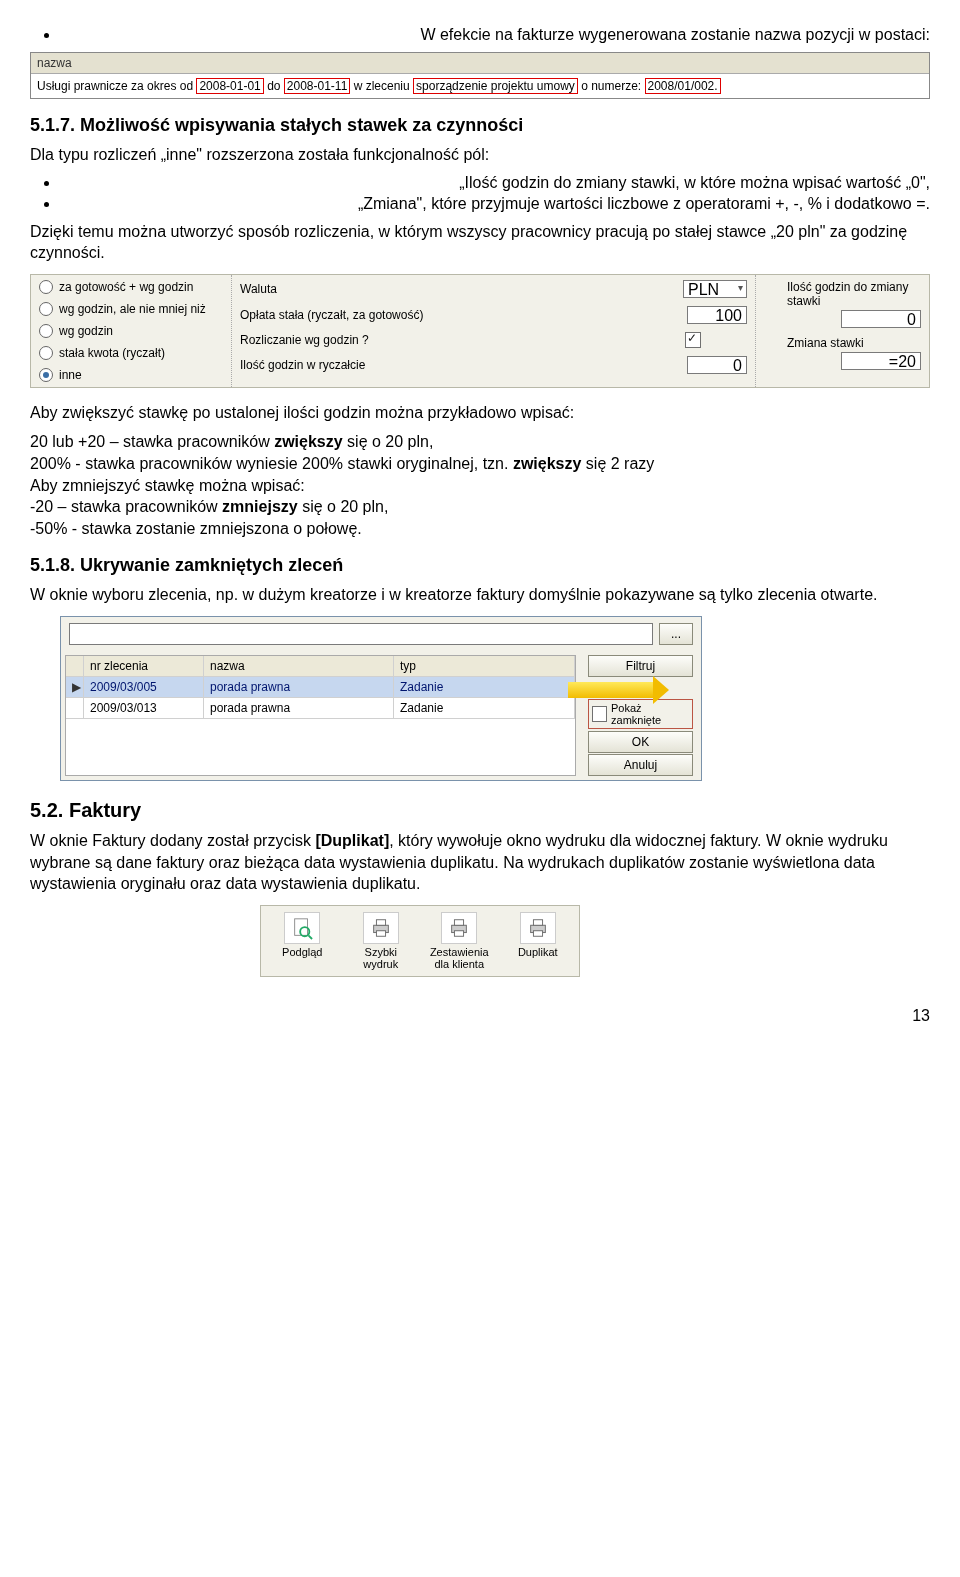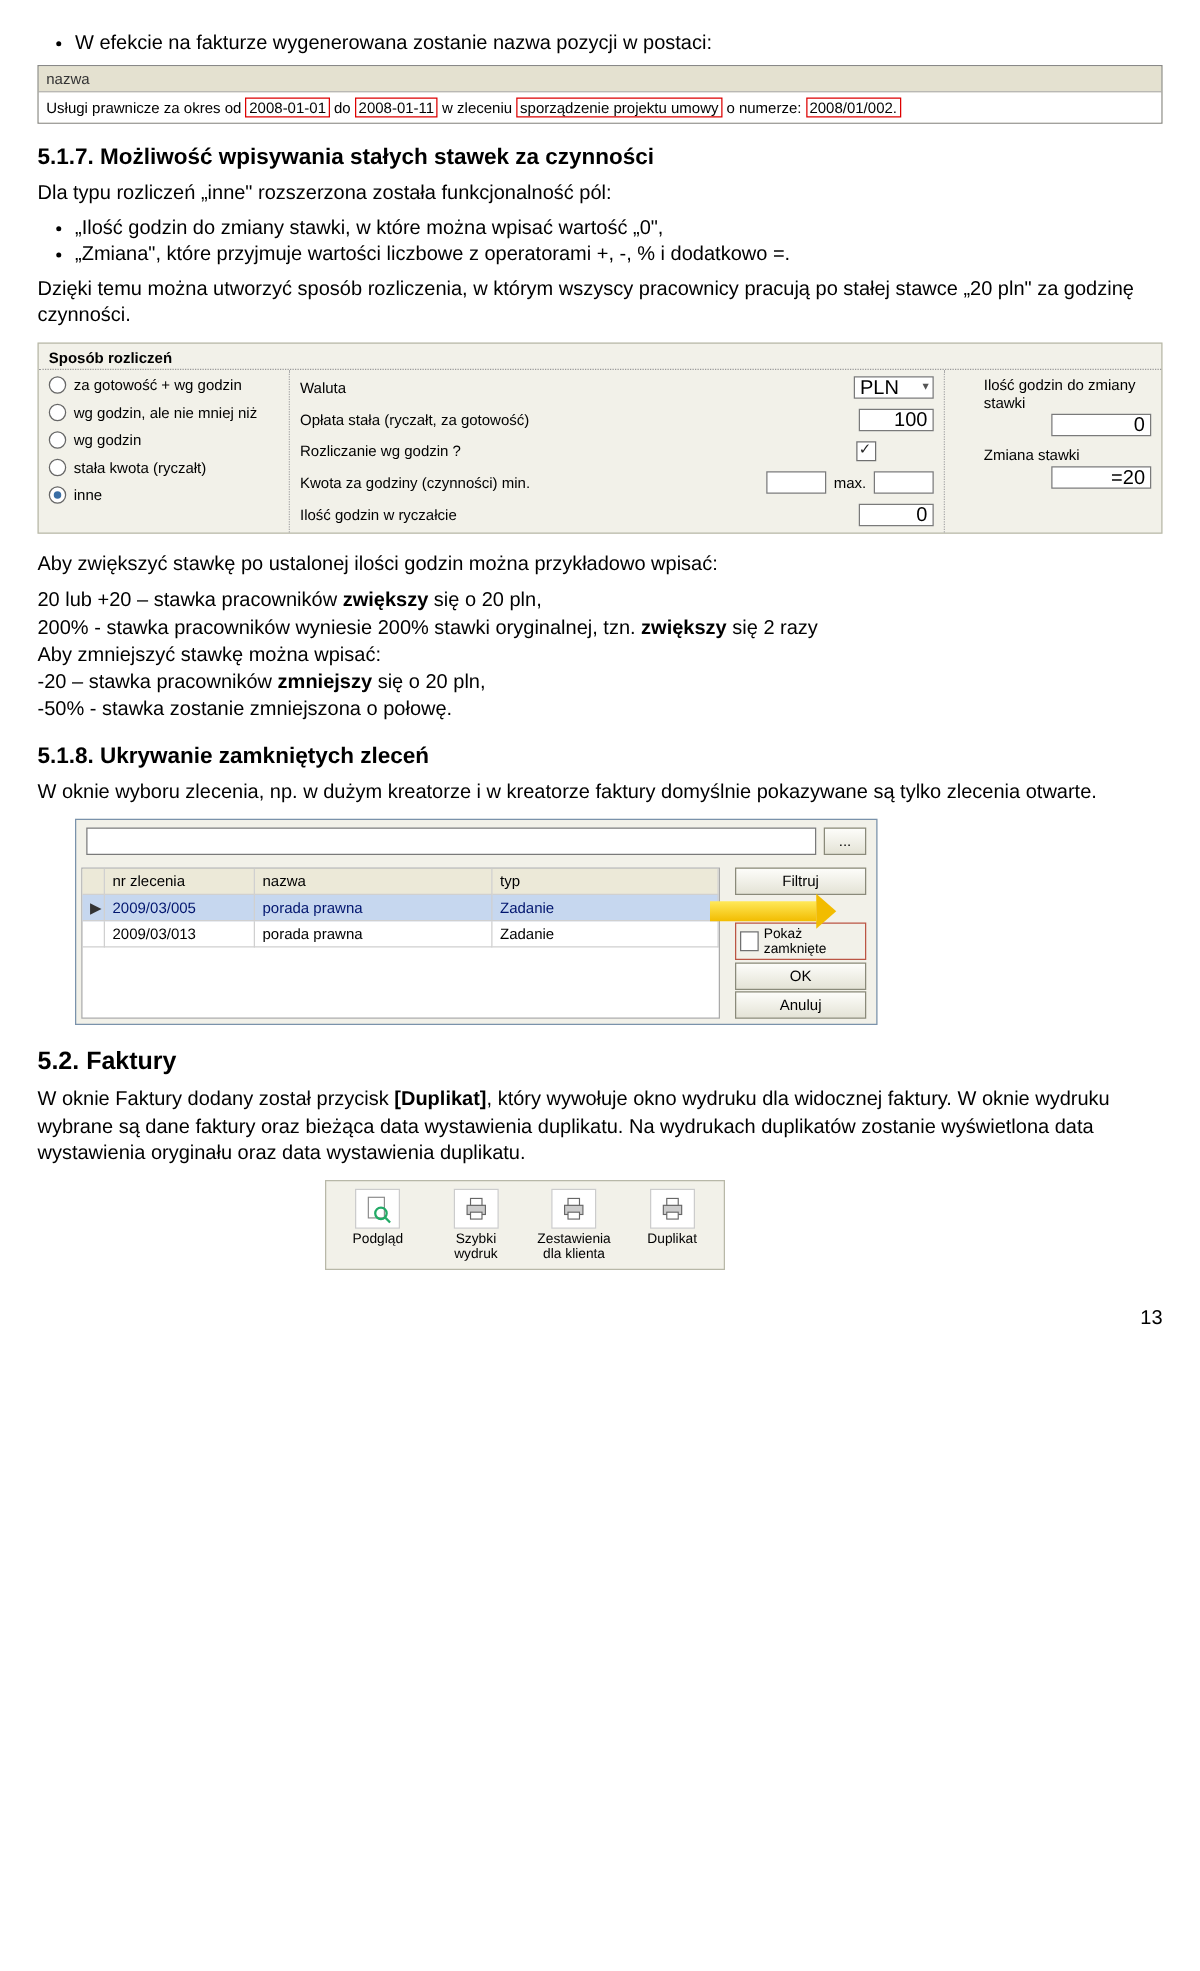--- a/index.html
+++ b/index.html
@@ -5,21 +5,21 @@
   body {
     font-family: Verdana, Arial, sans-serif;
     font-size: 16px;
     color: #000;
     background: #fff;
     margin: 0;
     padding: 20px 30px;
     width: 900px;
   }
   ul { margin: 6px 0 6px 30px; padding: 0; }
-  li { margin: 3px 0; }
+  li { margin: 3px 0; text-align: right; }
   h2 { font-size: 20px; font-weight: bold; margin: 18px 0 8px 0; }
   h3 { font-size: 18px; font-weight: bold; margin: 16px 0 8px 0; }
   p  { margin: 8px 0; line-height: 1.35; }
 
   
   .invoice-bar {
     border: 1px solid #888;
     background: #ece9d8;
     font-family: Tahoma, sans-serif;
     font-size: 12px;
@@ -204,21 +204,20 @@
 
 <h3>5.1.7. Możliwość wpisywania stałych stawek za czynności</h3>
 <p>Dla typu rozliczeń „inne" rozszerzona została funkcjonalność pól:</p>
 <ul>
   <li>„Ilość godzin do zmiany stawki, w które można wpisać wartość „0",</li>
   <li>„Zmiana", które przyjmuje wartości liczbowe z operatorami +, -, % i dodatkowo =.</li>
 </ul>
 <p>Dzięki temu można utworzyć sposób rozliczenia, w którym wszyscy pracownicy pracują po stałej stawce „20 pln" za godzinę czynności.</p>
 
 <div class="panel">
-  <div class="group-title">Sposób rozliczeń</div>
   <div class="panel-row">
     <div class="panel-col col-radio" style="padding:4px 0;">
       <div class="radio-line">
         <span class="radio"></span>
         <span>za gotowość + wg godzin</span>
       </div>
       <div class="radio-line">
         <span class="radio"></span>
         <span>wg godzin, ale nie mniej niż</span>
       </div>
@@ -242,26 +241,20 @@
         <span class="inp combo">PLN</span>
       </div>
       <div class="field-line">
         <span class="lbl">Opłata stała (ryczałt, za gotowość)</span>
         <span class="inp inp-s">100</span>
       </div>
       <div class="field-line">
         <span class="lbl">Rozliczanie wg godzin ?</span>
         <span class="chk checked"></span>
         <span style="width:40px;"></span>
-      </div>
-      <div class="field-line">
-        <span class="lbl">Kwota za godziny (czynności)   min.</span>
-        <span class="inp inp-xs"></span>
-        <span>max.</span>
-        <span class="inp inp-xs"></span>
       </div>
       <div class="field-line">
         <span class="lbl">Ilość godzin w ryczałcie</span>
         <span class="inp inp-s">0</span>
       </div>
     </div>
 
     <div class="panel-col col-right" style="padding:4px 0;">
       <div class="field-line" style="flex-direction:column; align-items:flex-start; gap:2px;">
         <span>Ilość godzin do zmiany stawki</span>

